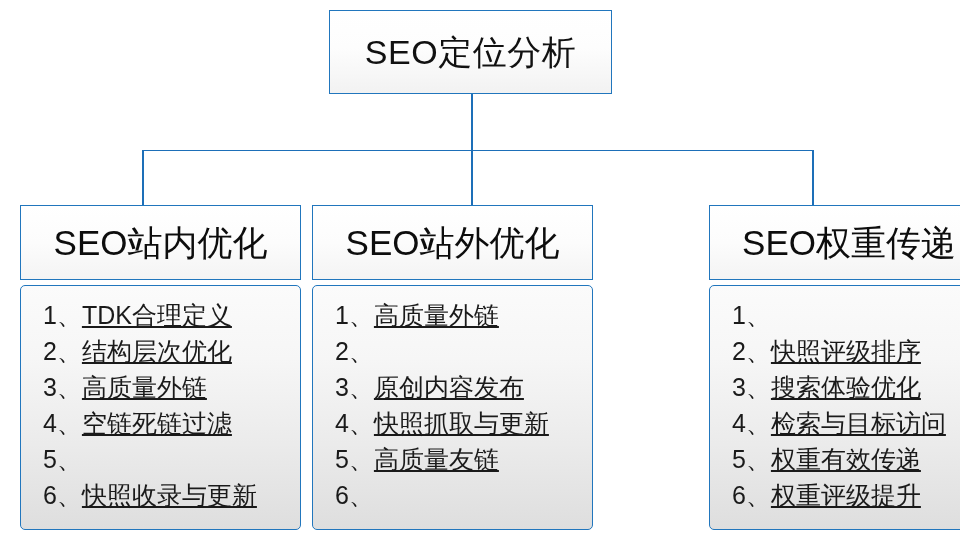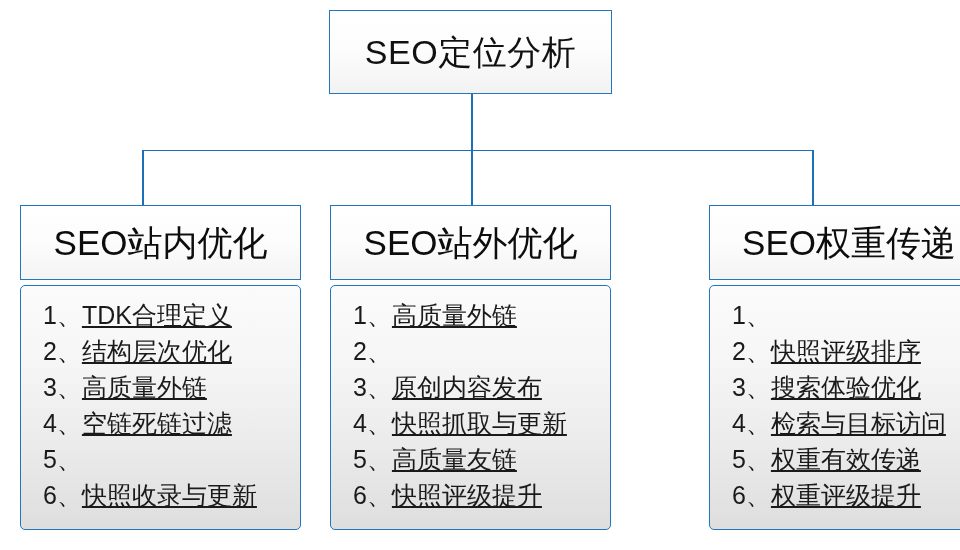--- a/index.html
+++ b/index.html
@@ -51,21 +51,21 @@
   .conn-v-left   { left: 142px; top: 150px; width: 1.6px; height: 56px; }
   .conn-v-mid    { left: 471px; top: 150px; width: 1.6px; height: 56px; }
   .conn-v-right  { left: 812px; top: 150px; width: 1.6px; height: 56px; }
 
   
   .column {
     position: absolute;
     top: 205px;
   }
   .col-1 { left: 6px;   width: 281px; padding-left: 14px; }
-  .col-2 { left: 330px; width: 281px; }
+  .col-2 { left: 312px; width: 281px; }
   .col-3 { left: 709px; width: 280px; }
 
   .col-header {
     box-sizing: border-box;
     height: 75px;
     border: 1.5px solid #2176bd;
     background: linear-gradient(to bottom, #ffffff 0%, #fcfcfc 50%, #f4f4f4 100%);
     display: flex;
     align-items: center;
     justify-content: center;
@@ -177,21 +177,20 @@
         <li class="item-row">
           <span class="item-index">4、</span>
           <span class="item-text">快照抓取与更新</span>
         </li>
         <li class="item-row">
           <span class="item-index">5、</span>
           <span class="item-text">高质量友链</span>
         </li>
         <li class="item-row">
           <span class="item-index">6、</span>
-          <span class="item-text">快照评级提升</span>
         </li>
       </ul>
     </div>
   </div>
 
   <div class="column col-3">
     <div class="col-header">
       <span class="col-header-label">SEO权重传递</span>
     </div>
     <div class="col-body">

